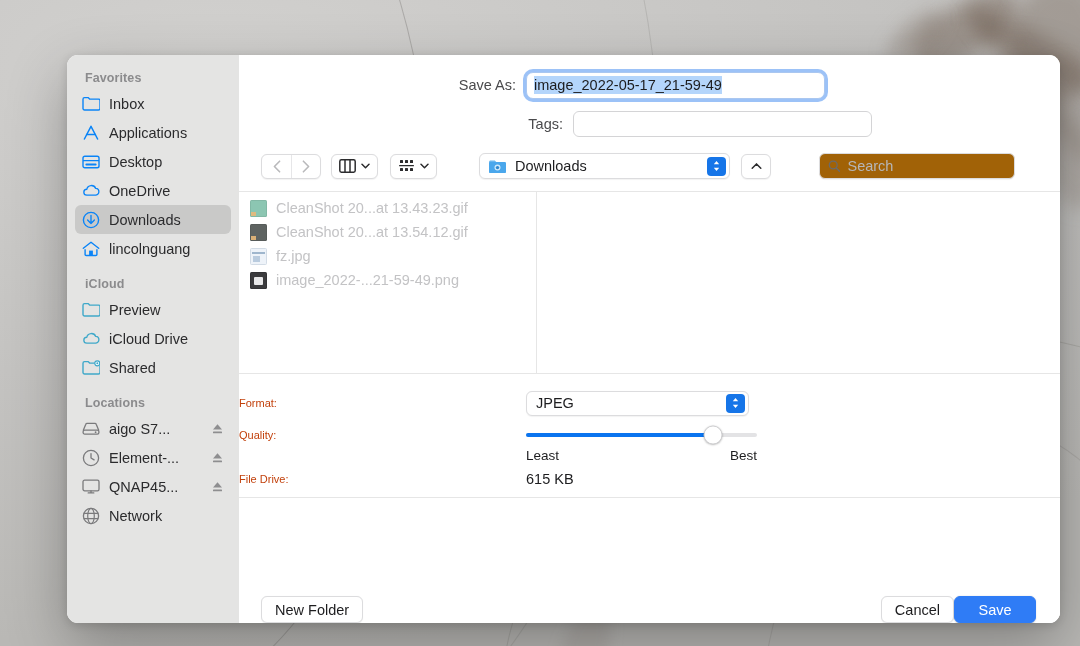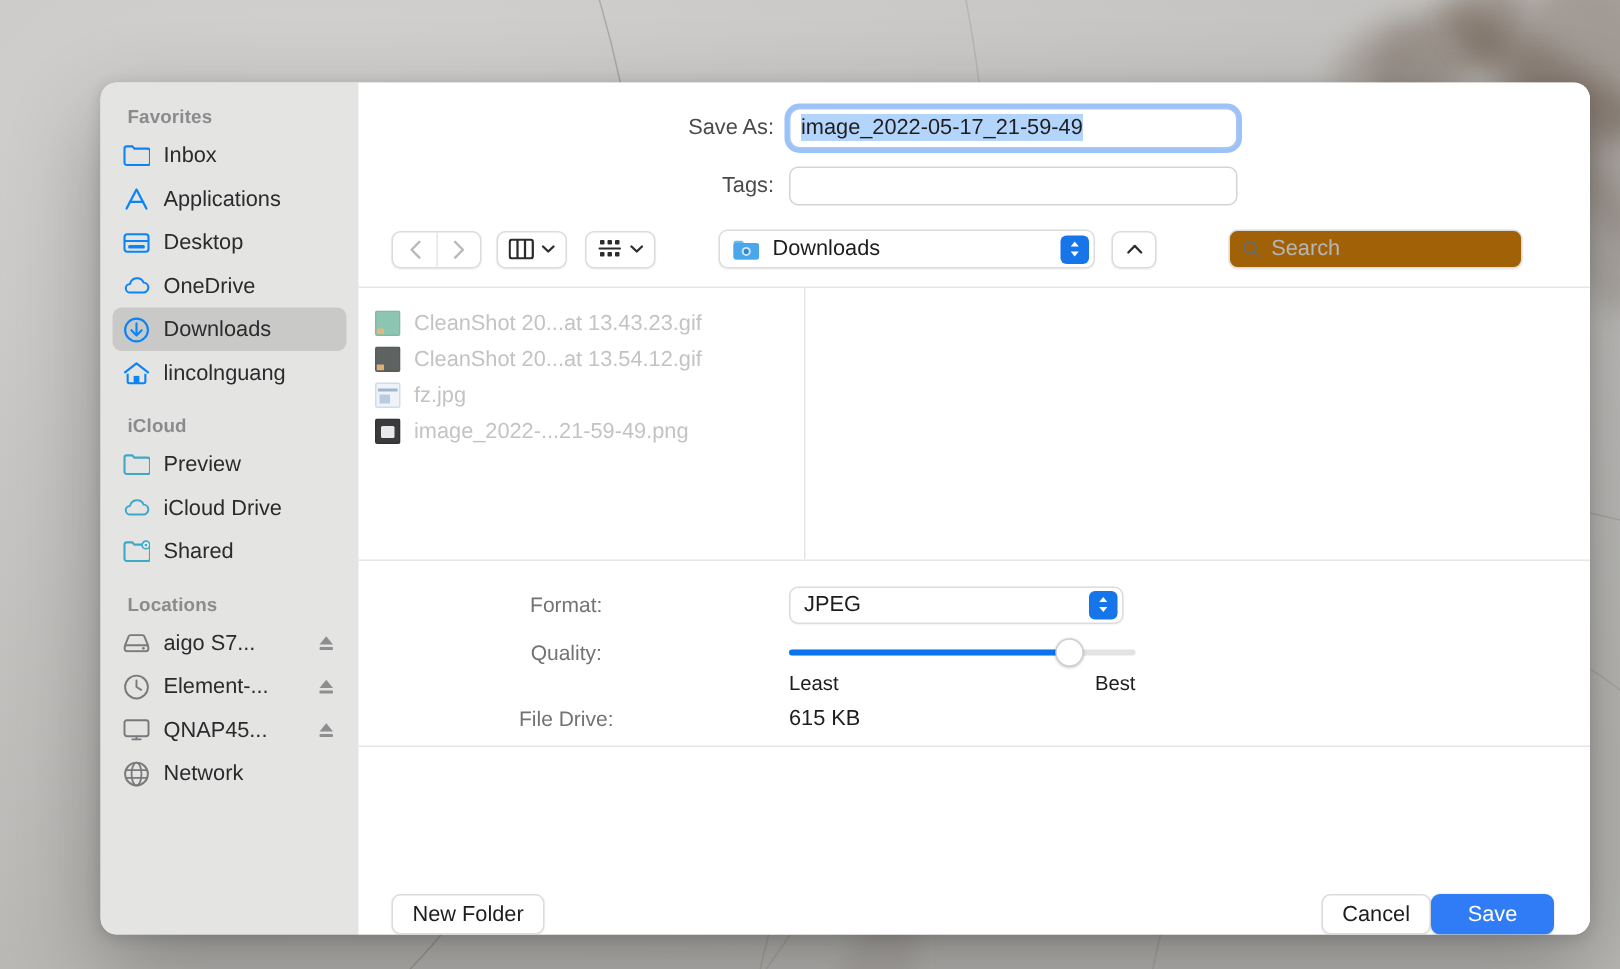--- a/index.html
+++ b/index.html
@@ -126,21 +126,21 @@
     min-width: 0;
   }
 
   
   .header-rows { padding: 14px 0 10px 0; }
   .field-row {
     display: flex;
     align-items: center;
     height: 32px;
   }
-  .field-row + .field-row { margin-top: 7px; }
+  .field-row + .field-row { margin-top: 7px; margin-left: 47px; }
   .field-label {
     width: 287px;
     flex: 0 0 287px;
     text-align: right;
     padding-right: 10px;
     font-size: 14.5px;
     color: #4a4a4c;
   }
   .field-input {
     width: 299px;
@@ -279,21 +279,21 @@
   .col-files {
     width: 298px;
     flex: 0 0 298px;
     border-right: 1px solid #e6e6e6;
     padding: 8px 0 0 0;
     overflow: hidden;
   }
   .col-empty { flex: 1 1 auto; }
   .file-row {
     display: flex;
-    align-items: flex-end;
+    align-items: flex-start;
     height: 24px;
     padding: 0 10px 0 11px;
     gap: 9px;
     cursor: default;
   }
   .file-ico {
     width: 17px; height: 17px;
     flex: 0 0 17px;
     border-radius: 1.5px;
     position: relative;
@@ -307,24 +307,24 @@
 
   
   .options {
     padding: 14px 0 10px 0;
     background: #fff;
   }
   .opt-row { display: flex; align-items: center; }
   .opt-label {
     width: 287px;
     flex: 0 0 287px;
-    text-align: center;
+    text-align: left;
     padding-right: 10px;
-    font-size: 14px;
-    color: #737373;
+    font-size: 11px;
+    color: #c2410c;
   }
   .format-popup {
     width: 223px;
     height: 25px;
     border: 1px solid #dcdcde;
     border-radius: 6px;
     background: #fff;
     display: flex; align-items: center;
     padding: 0 3px 0 9px;
     box-shadow: 0 .5px 1px rgba(0,0,0,.05);

